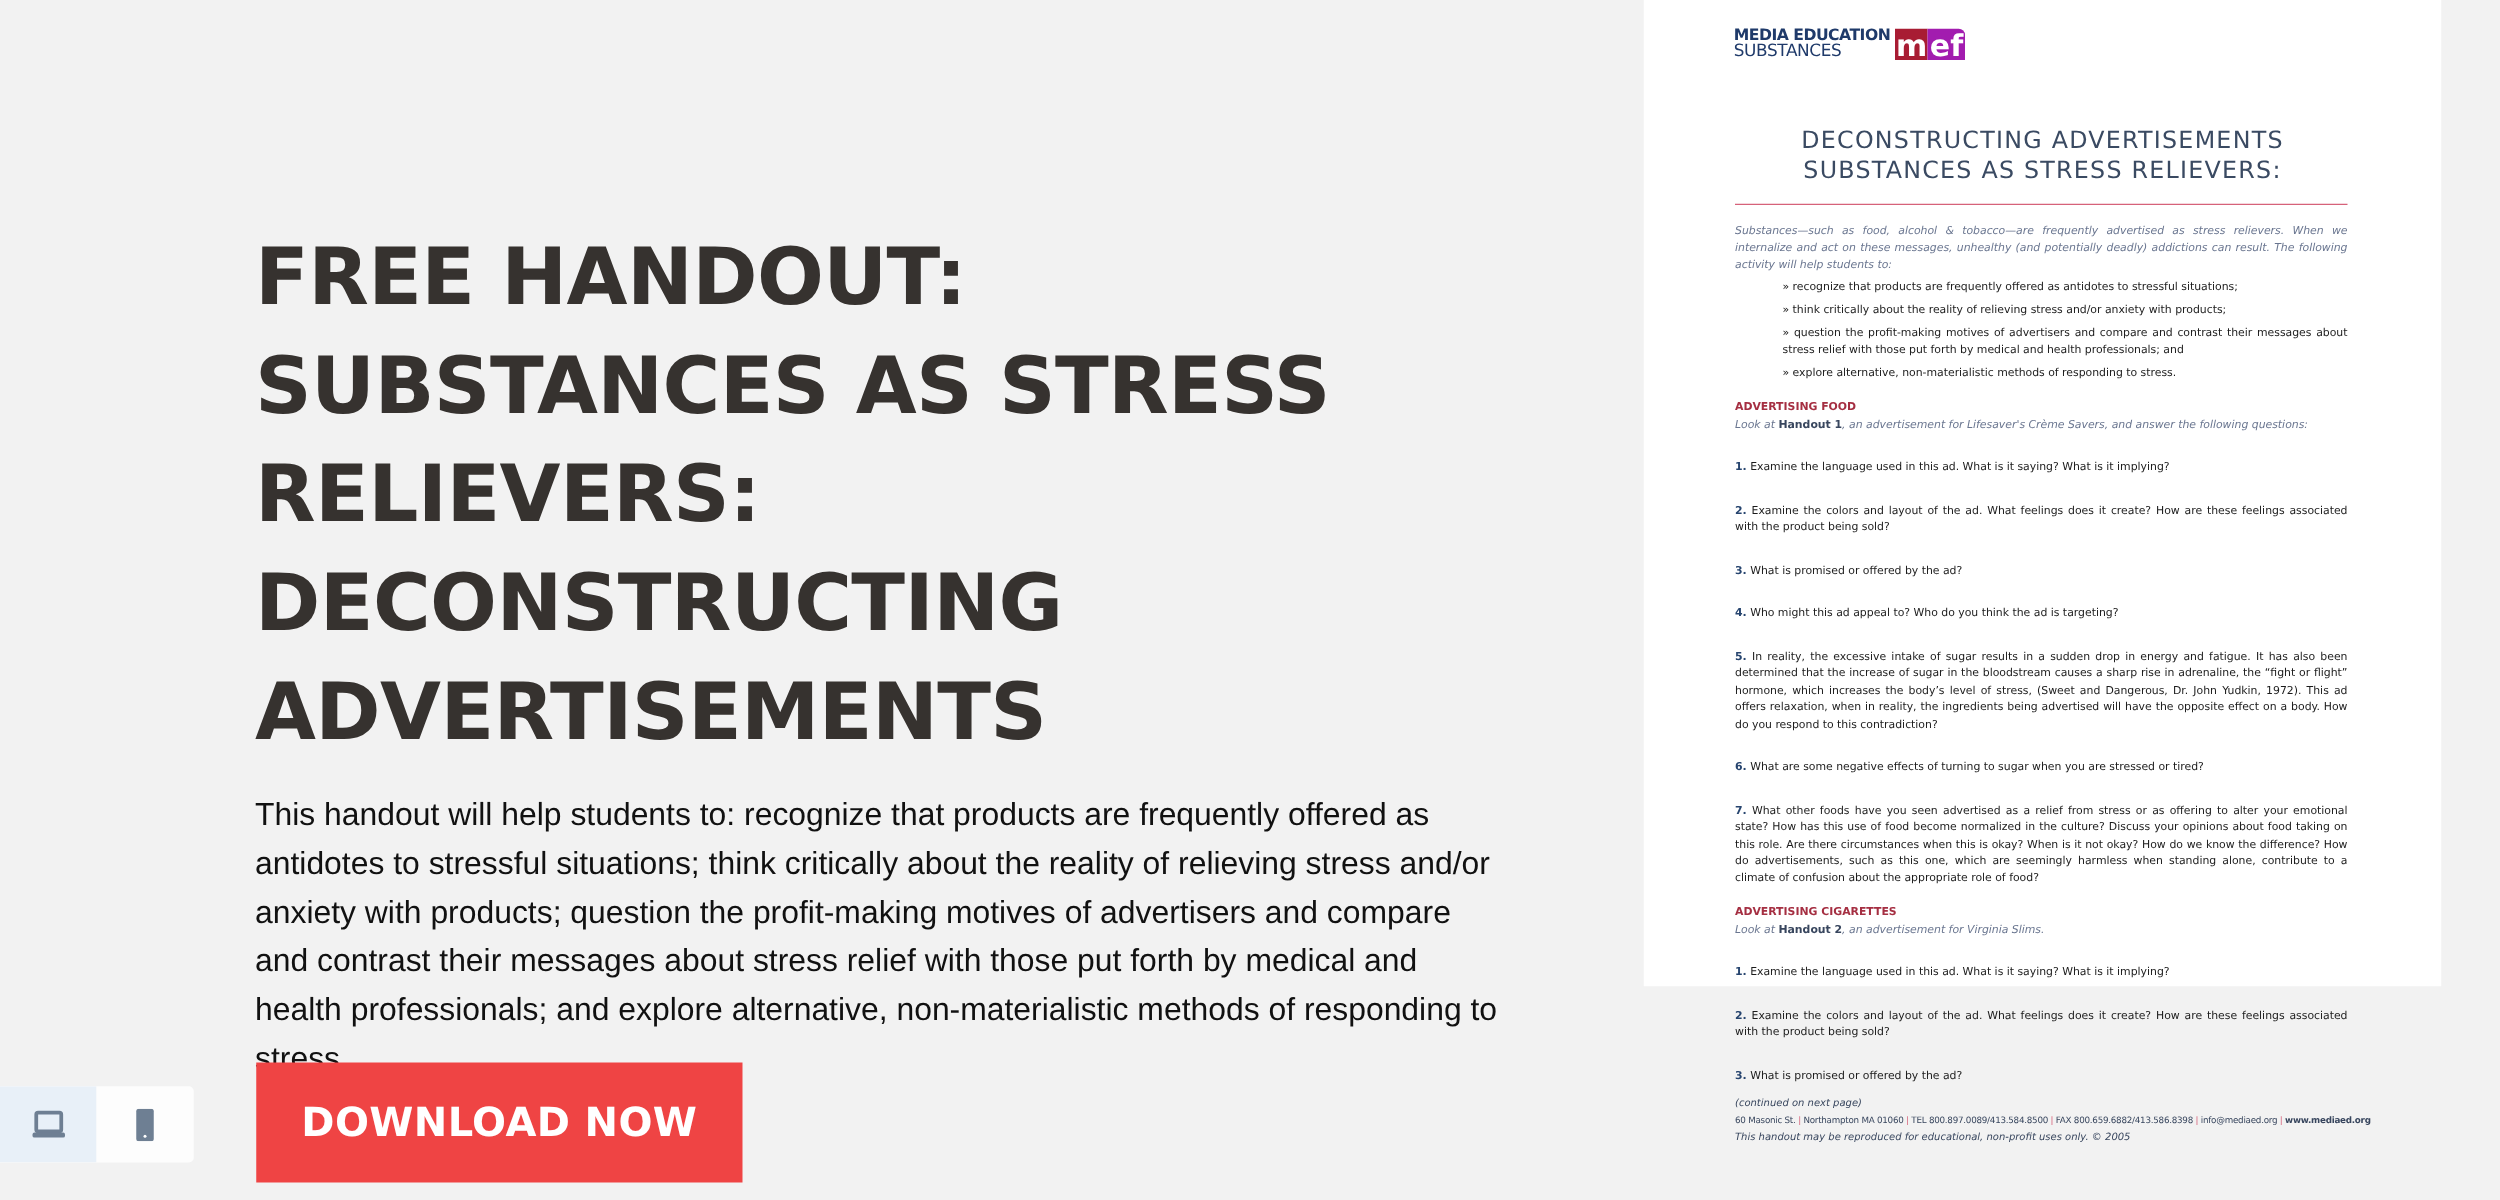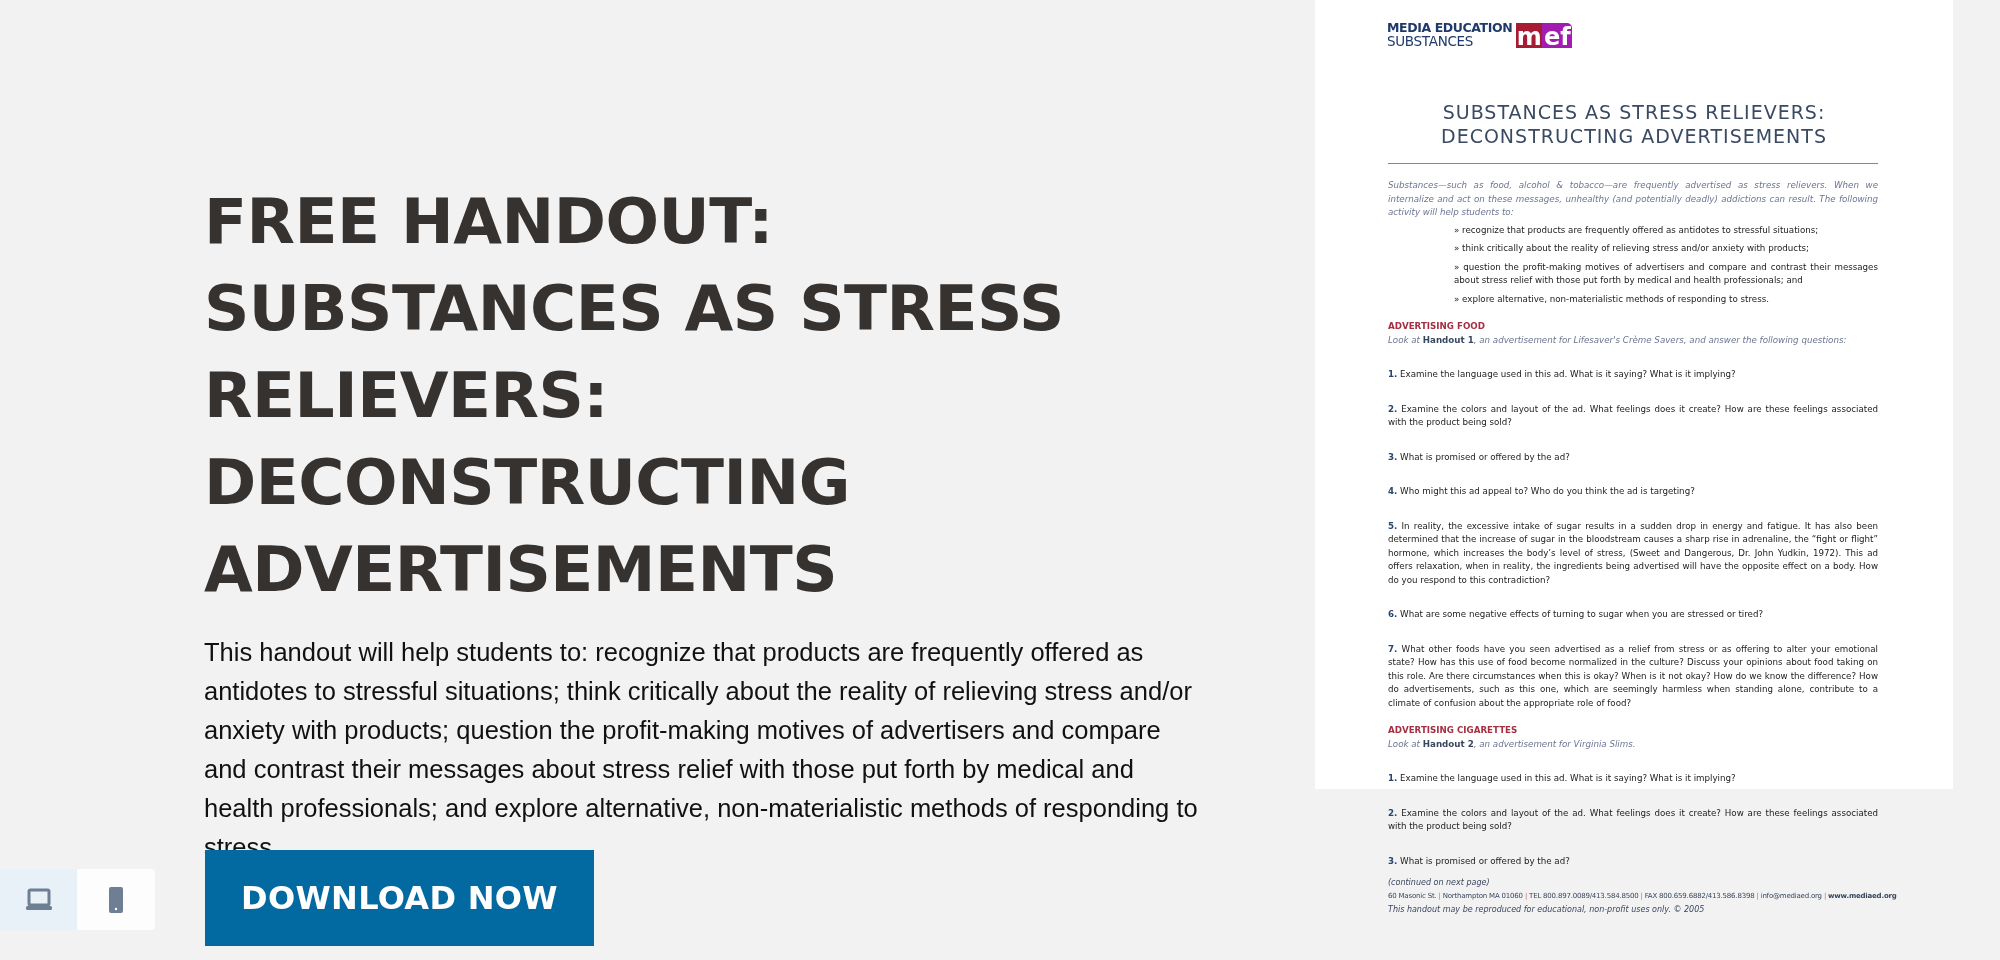--- a/index.html
+++ b/index.html
@@ -12,21 +12,21 @@
       font-size: 63px; line-height: 87px; color: #36322f;
       letter-spacing: -0.5px; text-transform: uppercase;
     }
     .hero-desc {
       position: absolute; left: 204px; top: 633px; width: 1000px;
       font-family: "Liberation Sans", sans-serif; font-size: 25.5px; line-height: 39px;
       color: #111;
     }
     .download-btn {
       position: absolute; left: 205px; top: 850px; width: 389px; height: 96px;
-      background: #0369a1; color: #fff; border: none;
+      background: #ef4444; color: #fff; border: none;
       font-family: "DejaVu Sans", sans-serif; font-weight: bold; font-size: 32px;
       letter-spacing: 0.3px; display: flex; align-items: center; justify-content: center;
       cursor: pointer;
     }
 
     .device-toggle {
       position: absolute; left: 0; top: 869px; width: 155px; height: 61px;
       background: #fdfdfd; border-radius: 0 4px 4px 0; display: flex; overflow: hidden;
     }
     .device-toggle .opt { width: 77px; height: 61px; display: flex; align-items: center; justify-content: center; cursor: pointer; }
@@ -47,21 +47,21 @@
     .logo-mark .ef { background: #a21caf; width: 30px; border-radius: 0 5px 0 0; }
 
     .doc-title {
       position: absolute; left: 0; width: 638px; top: 100px; text-align: center;
       font-size: 19px; line-height: 24px; color: #3a4a62; letter-spacing: 1px;
     }
     .doc-rule { position: absolute; left: 73px; width: 490px; top: 163px; height: 1px; background: #d6627a; }
     .doc-body { position: absolute; left: 73px; width: 490px; top: 179px; font-size: 8.7px; line-height: 13.5px; color: #1b1b1b; }
     .doc-intro { color: #6a7690; font-style: italic; margin-bottom: 4px; text-align: justify; }
     .doc-bullets { padding-left: 38px; }
-    .doc-bullets div { margin-bottom: 5px; text-align: justify; margin-left: 28px; }
+    .doc-bullets div { margin-bottom: 5px; text-align: justify; }
     .doc-section { color: #a52f42; font-weight: bold; margin-top: 14px; }
     .doc-sub { color: #6a7690; font-style: italic; }
     .doc-sub b { color: #38465e; font-style: normal; }
     .doc-q { margin-top: 21px; text-align: justify; }
     .doc-q .n { color: #27456f; font-weight: bold; }
     .doc-cont { text-align: left; font-style: italic; color: #38465e; margin-top: 8px; font-size: 8px; }
     .doc-footer { font-size: 7px; color: #38465e; text-align: center; letter-spacing: -0.2px; white-space: nowrap; }
     .doc-footer .sep { color: #d6627a; }
     .doc-note { font-size: 8px; text-align: left; font-style: italic; color: #38465e; }
   </style>
@@ -93,22 +93,22 @@
       <div class="l1">MEDIA EDUCATION</div>
       <div class="l2">SUBSTANCES</div>
     </div>
     <div class="logo-mark">
       <span class="m">m</span>
       <span class="ef">ef</span>
     </div>
   </div>
 
   <div class="doc-title">
+    <div>DECONSTRUCTING ADVERTISEMENTS</div>
     <div>SUBSTANCES AS STRESS RELIEVERS:</div>
-    <div>DECONSTRUCTING ADVERTISEMENTS</div>
   </div>
   <div class="doc-rule"></div>
 
   <div class="doc-body">
     <div class="doc-intro">Substances—such as food, alcohol &amp; tobacco—are frequently advertised as stress relievers. When we internalize and act on these messages, unhealthy (and potentially deadly) addictions can result. The following activity will help students to:</div>
     <div class="doc-bullets">
       <div>» recognize that products are frequently offered as antidotes to stressful situations;</div>
       <div>» think critically about the reality of relieving stress and/or anxiety with products;</div>
       <div>» question the profit-making motives of advertisers and compare and contrast their messages about stress relief with those put forth by medical and health professionals; and</div>
       <div>» explore alternative, non-materialistic methods of responding to stress.</div>

